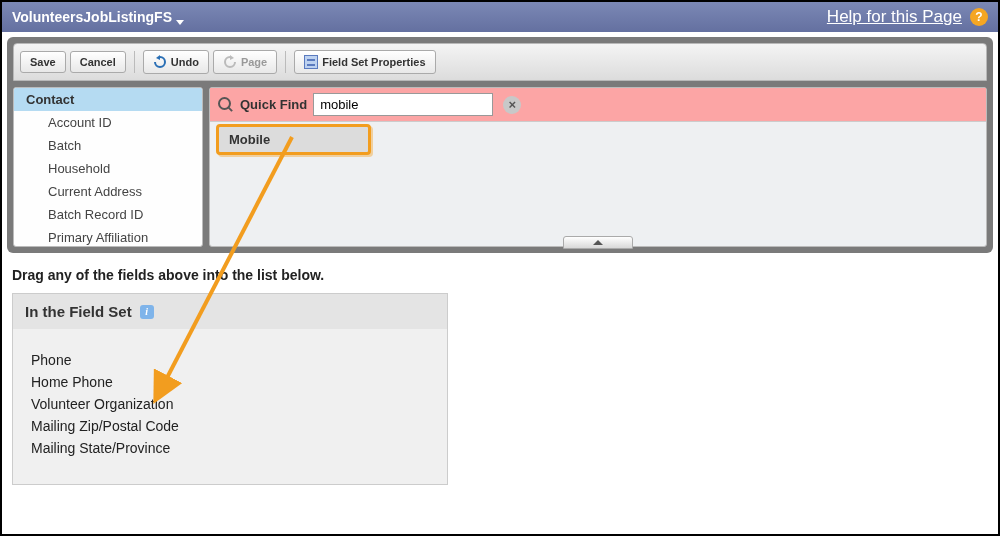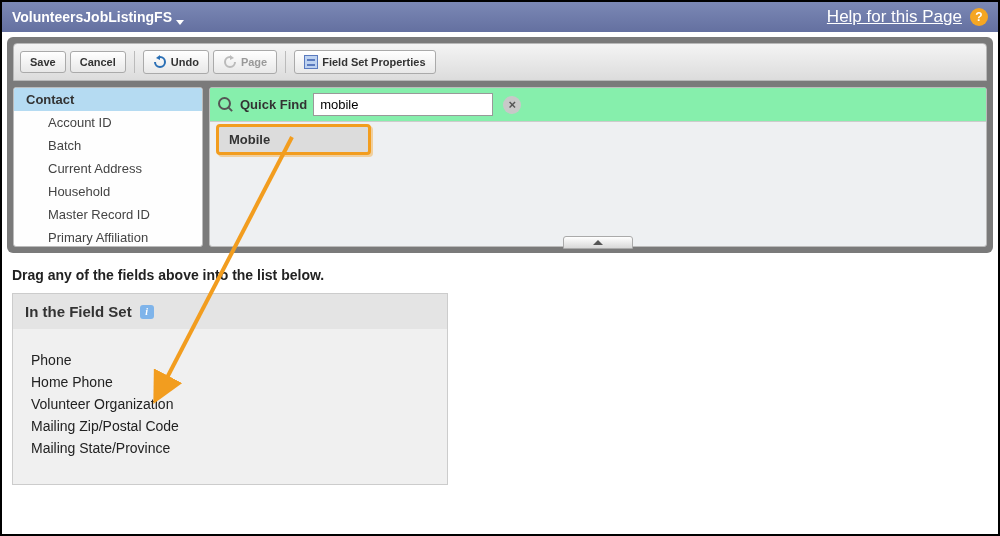--- a/index.html
+++ b/index.html
@@ -112,21 +112,21 @@
     border: 1px solid #bbb;
     border-radius: 3px;
     height: 160px;
     position: relative;
   }
   .find-row {
     display:flex; align-items:center;
     padding:5px 8px;
     gap:6px;
     border-bottom:1px solid #ccc;
-    background:#86efac;
+    background:#fca5a5;
   }
   .mag {
     width:16px;height:16px;display:inline-block;position:relative;
   }
   .mag::before {
     content:""; position:absolute; width:9px;height:9px;border:2px solid #555;border-radius:50%; left:0;top:0;
   }
   .mag::after {
     content:""; position:absolute; width:6px;height:2px;background:#555; transform:rotate(45deg); left:9px; top:11px;
   }
@@ -235,23 +235,23 @@
       <span class="props-icon"></span>
       <span>Field Set Properties</span>
     </button>
   </div>
 
   <div class="body-row">
     <div class="left-pane">
       <div class="item selected">Contact</div>
       <div class="item sub">Account ID</div>
       <div class="item sub">Batch</div>
+      <div class="item sub">Household</div>
       <div class="item sub">Current Address</div>
-      <div class="item sub">Household</div>
-      <div class="item sub">Master Record ID</div>
+      <div class="item sub">Batch Record ID</div>
       <div class="item sub">Primary Affiliation</div>
 
     </div>
 
     <div class="right-pane">
       <div class="find-row">
         <span class="mag"></span>
         <span class="find-label">Quick Find</span>
         <input class="find-input" value="mobile" style="">
         <span class="clear-btn">×</span>

